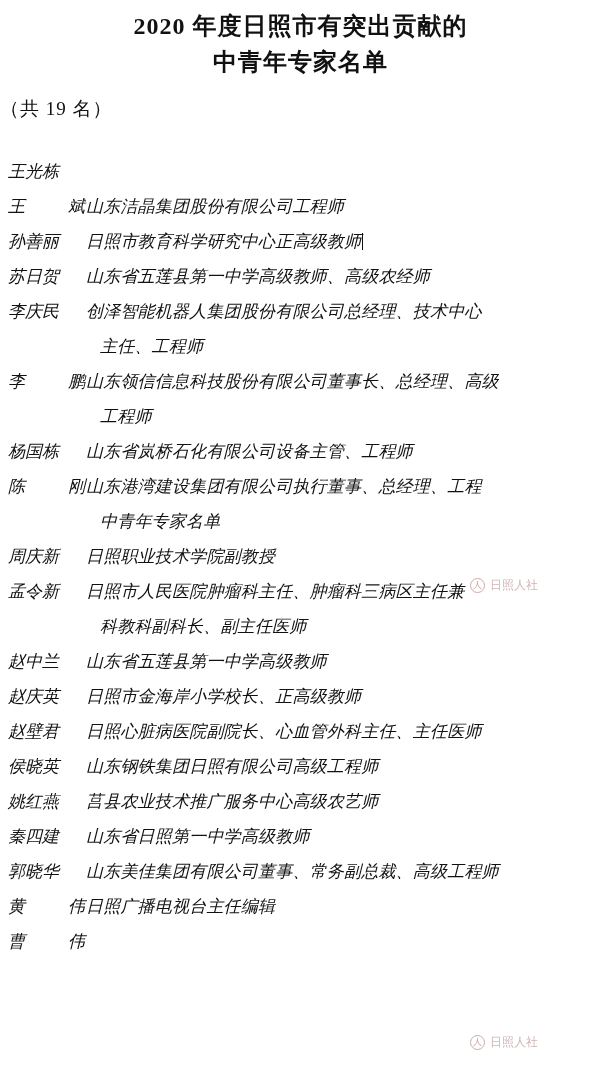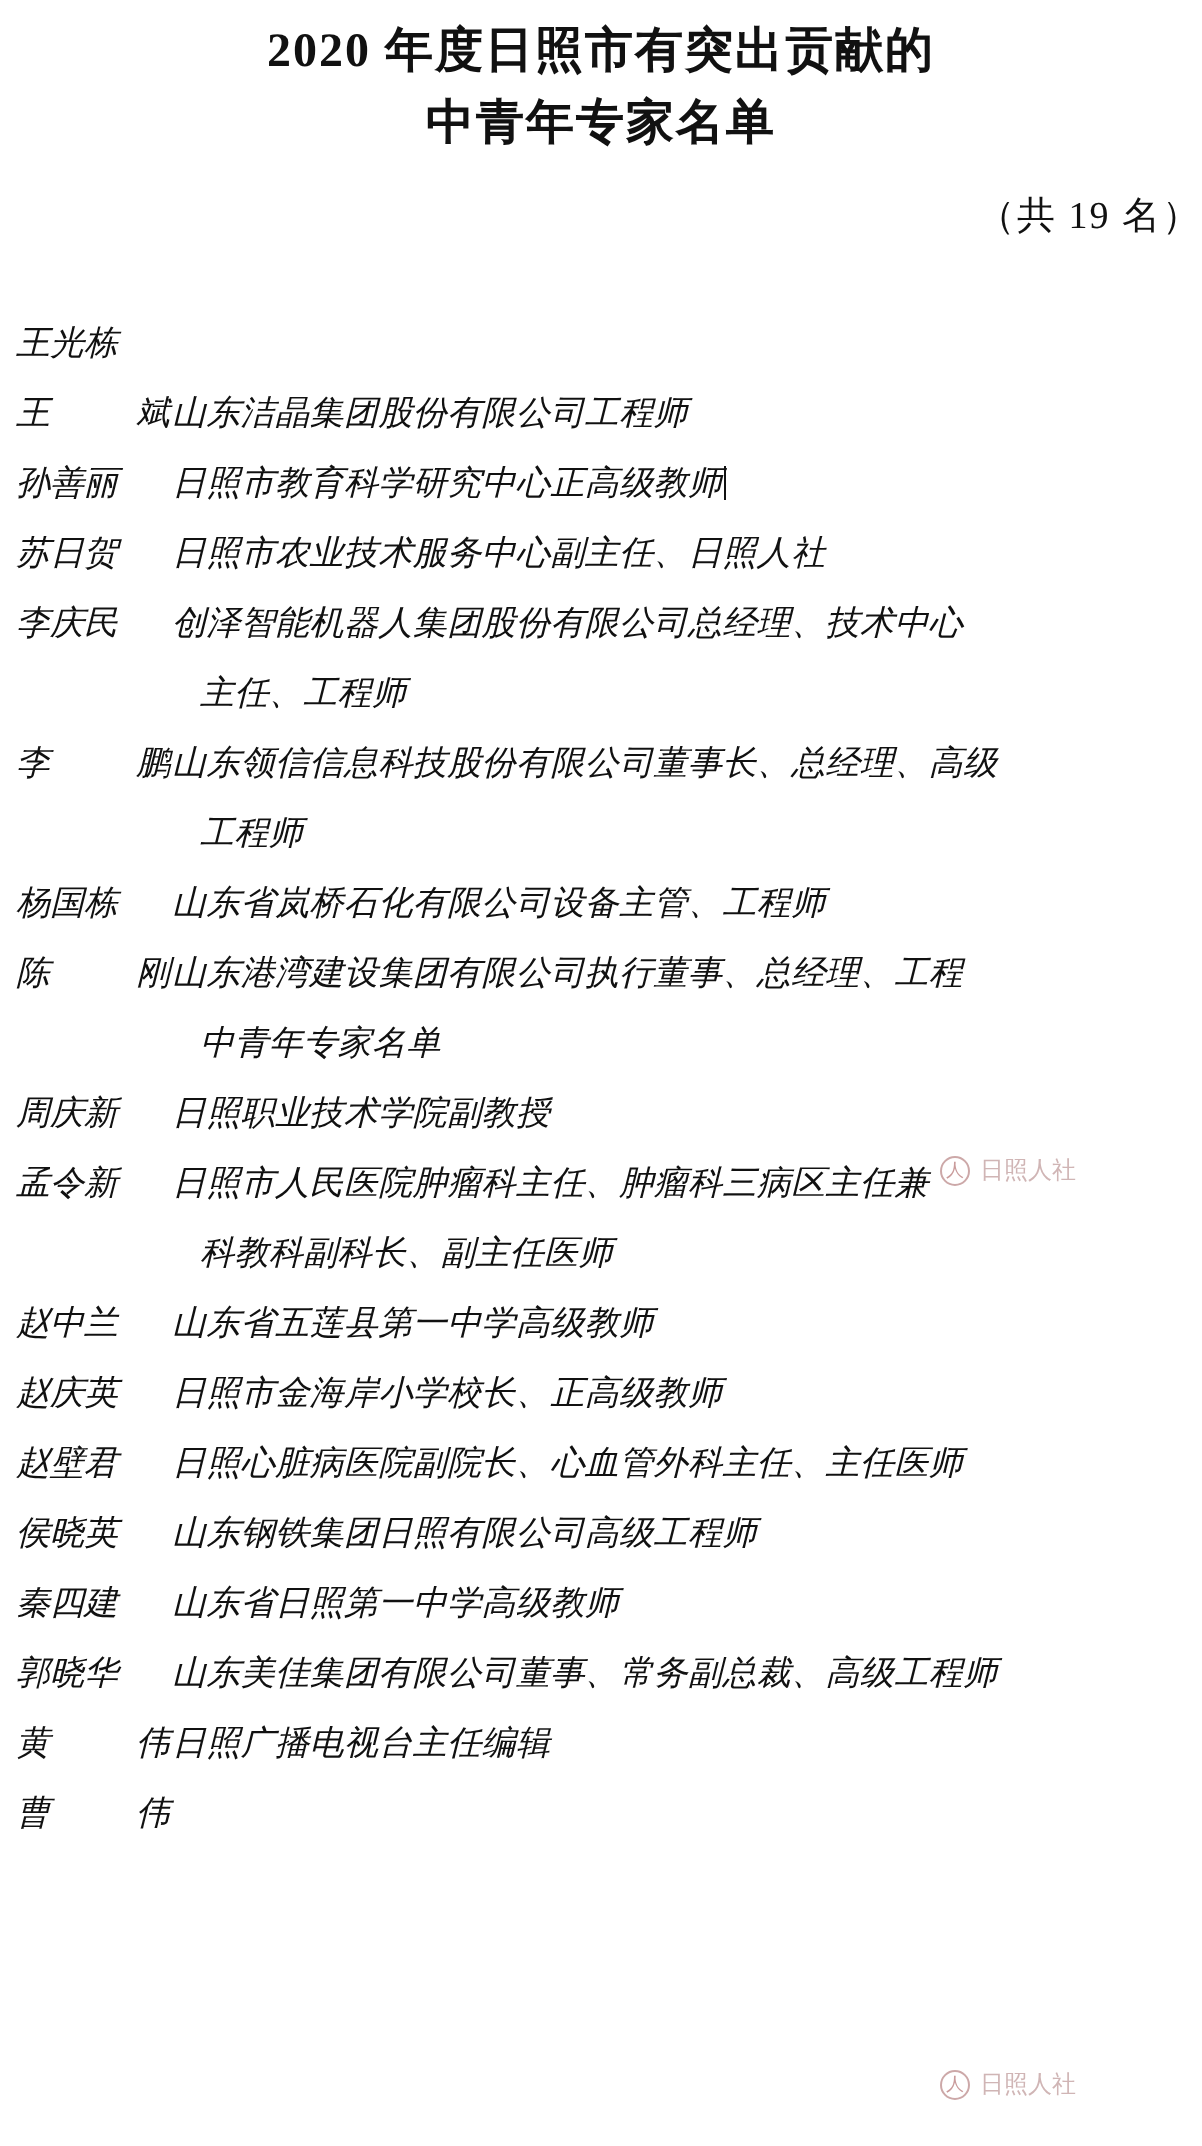--- a/index.html
+++ b/index.html
@@ -30,21 +30,21 @@
     line-height: 36px;
     letter-spacing: 1px;
     margin: 0;
     padding-top: 8px;
     color: #111;
   }
   .doc-title .line2 {
     display: block;
   }
   .doc-subtitle {
-    text-align: right;
+    text-align: left;
     font-size: 19px;
     line-height: 30px;
     letter-spacing: 1px;
     margin-top: 14px;
     color: #111;
   }
   .list {
     margin-top: 30px;
     padding: 0 10px 0 8px;
     font-style: italic;
@@ -128,21 +128,21 @@
       <div class="entry">
         <div class="nm spaced">王　斌</div>
         <div class="desc"><span>山东洁晶集团股份有限公司工程师</span></div>
       </div>
       <div class="entry">
         <div class="nm">孙善丽</div>
         <div class="desc"><span>日照市教育科学研究中心正高级教师</span><span class="caret"></span></div>
       </div>
       <div class="entry">
         <div class="nm">苏日贺</div>
-        <div class="desc"><span>日照市农业技术服务中心副主任、日照人社</span></div>
+        <div class="desc"><span>山东省五莲县第一中学高级教师、高级农经师</span></div>
       </div>
       <div class="entry">
         <div class="nm">李庆民</div>
         <div class="desc"><span>创泽智能机器人集团股份有限公司总经理、技术中心</span><span class="cont">主任、工程师</span></div>
       </div>
       <div class="entry">
         <div class="nm spaced">李　鹏</div>
         <div class="desc"><span>山东领信信息科技股份有限公司董事长、总经理、高级</span><span class="cont">工程师</span></div>
       </div>
       <div class="entry">
@@ -169,20 +169,24 @@
         <div class="nm">赵庆英</div>
         <div class="desc"><span>日照市金海岸小学校长、正高级教师</span></div>
       </div>
       <div class="entry">
         <div class="nm">赵壁君</div>
         <div class="desc"><span>日照心脏病医院副院长、心血管外科主任、主任医师</span></div>
       </div>
       <div class="entry">
         <div class="nm">侯晓英</div>
         <div class="desc"><span>山东钢铁集团日照有限公司高级工程师</span></div>
+      </div>
+      <div class="entry">
+        <div class="nm">姚红燕</div>
+        <div class="desc"><span>莒县农业技术推广服务中心高级农艺师</span></div>
       </div>
       <div class="entry">
         <div class="nm">秦四建</div>
         <div class="desc"><span>山东省日照第一中学高级教师</span></div>
       </div>
       <div class="entry">
         <div class="nm">郭晓华</div>
         <div class="desc"><span>山东美佳集团有限公司董事、常务副总裁、高级工程师</span></div>
       </div>
       <div class="entry">

